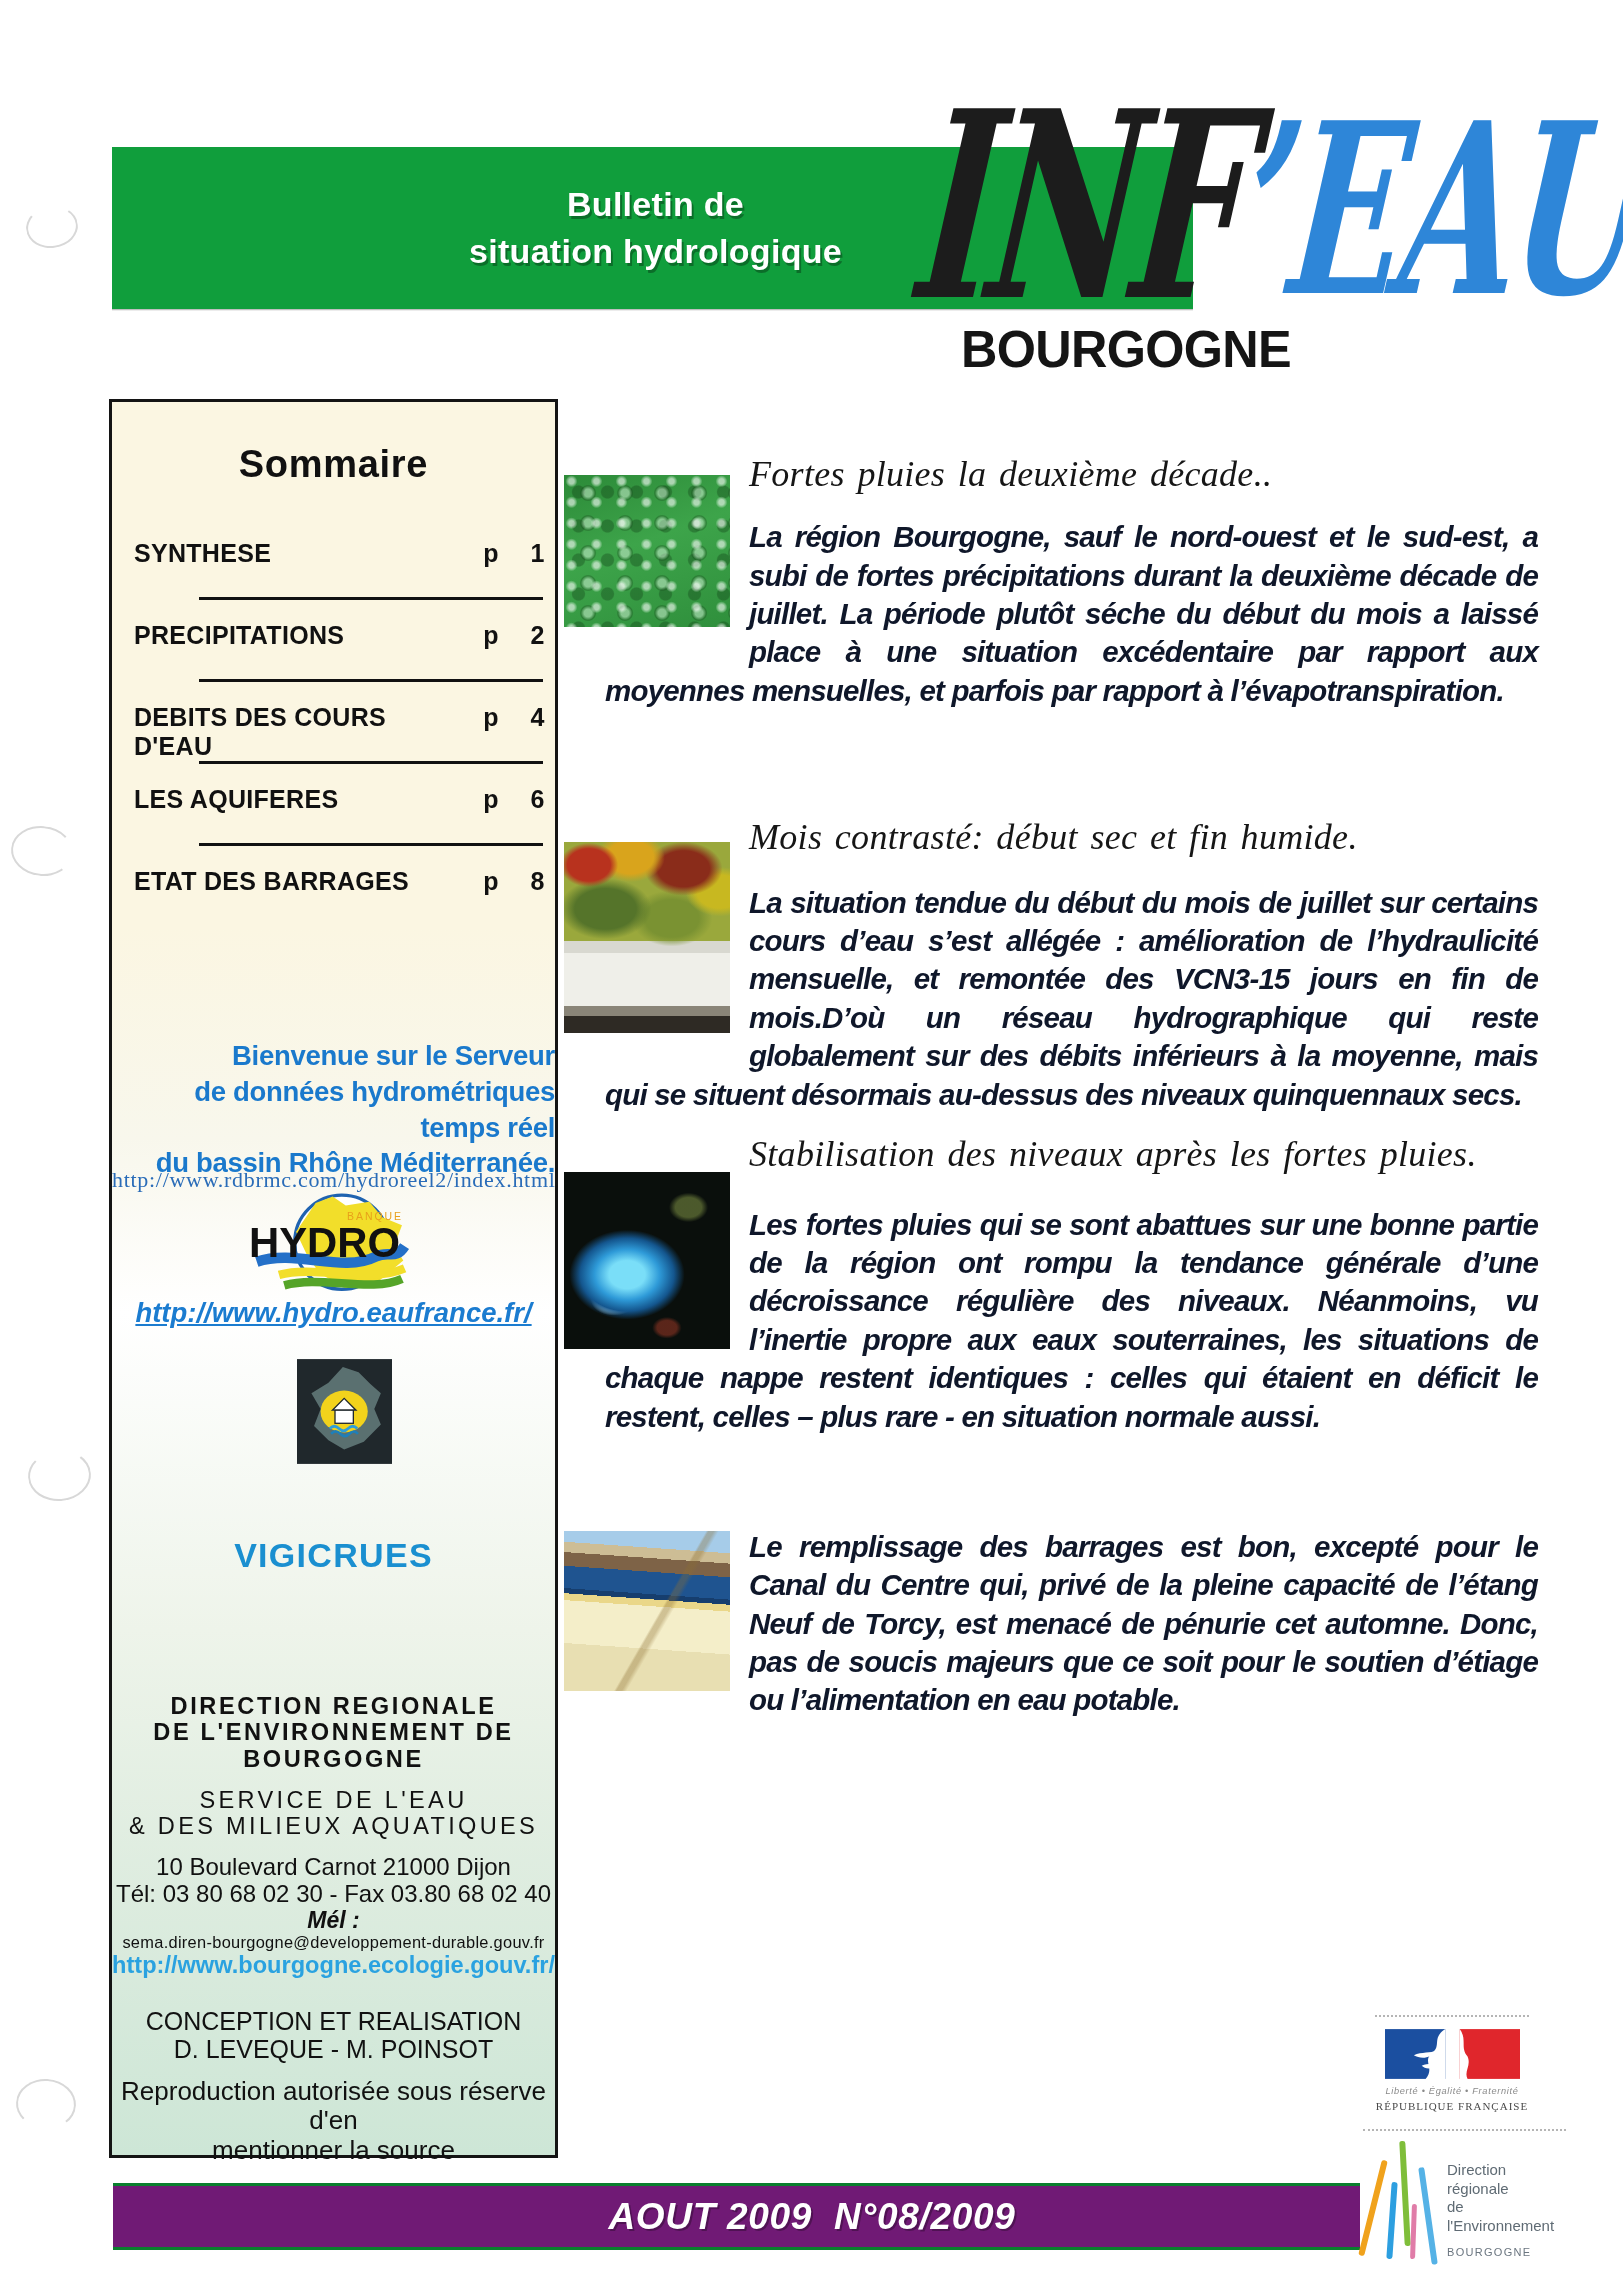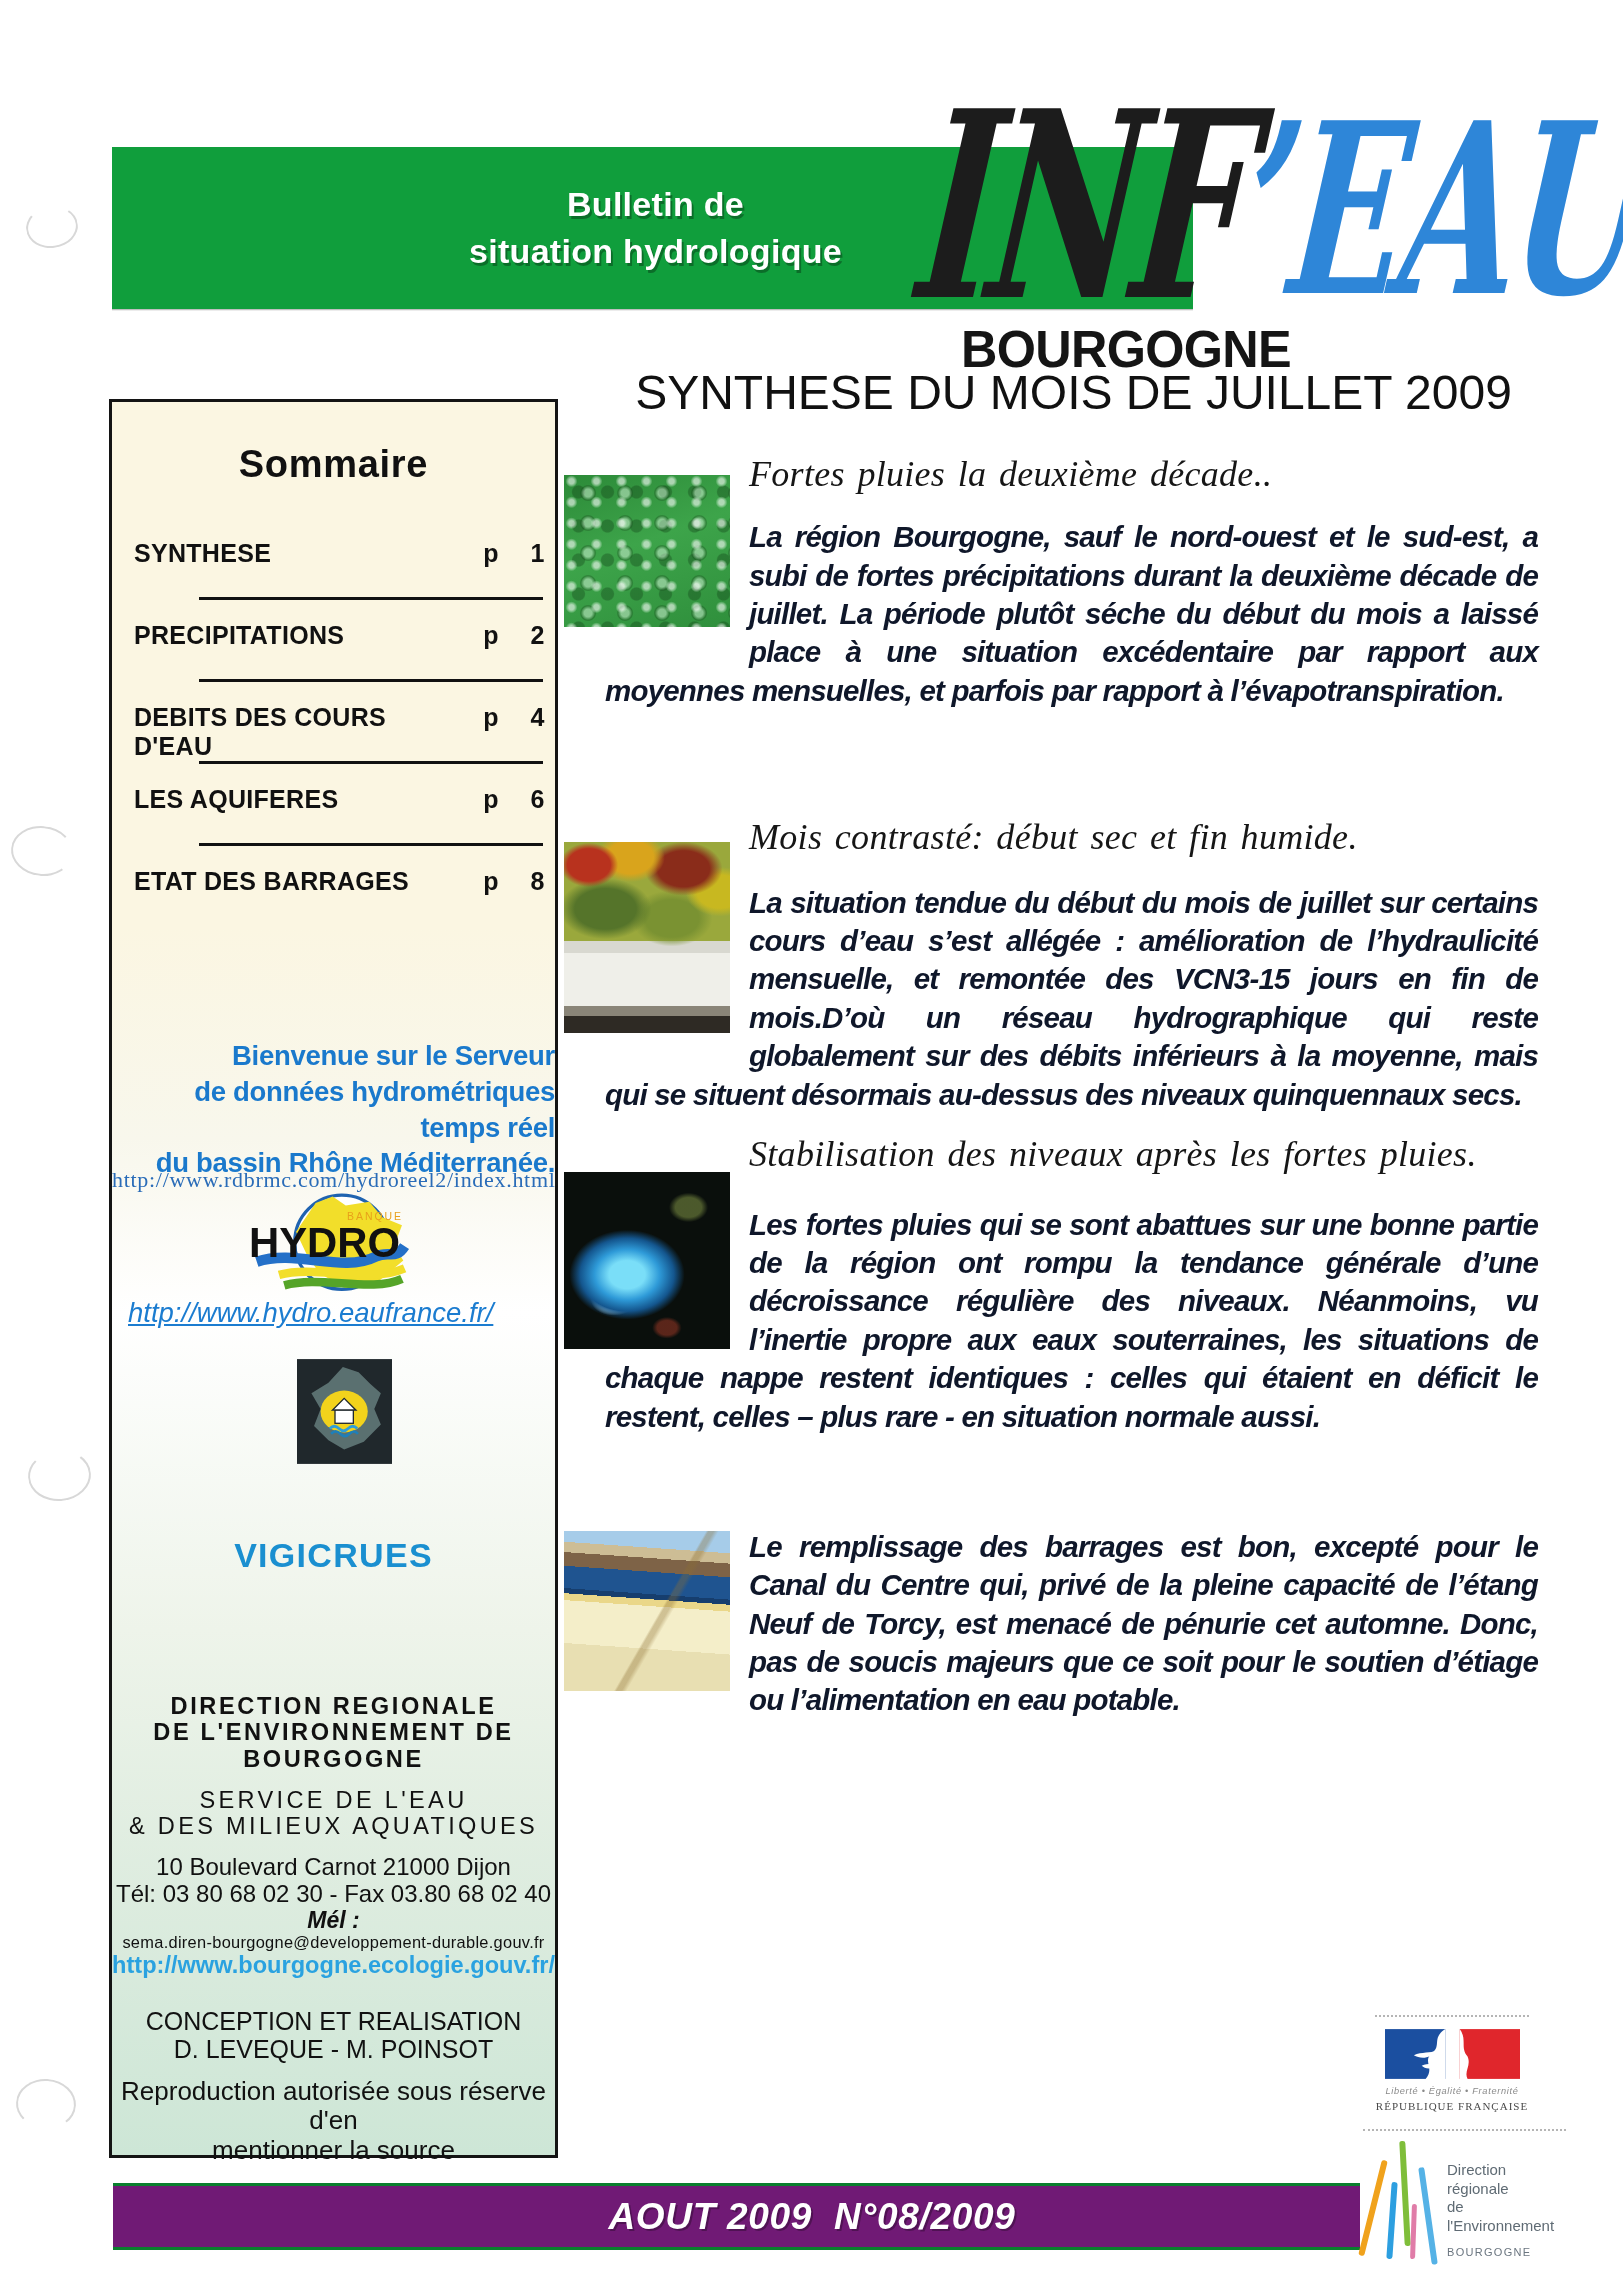--- a/index.html
+++ b/index.html
@@ -42,22 +42,22 @@
   .toc-p{width:39px; font-size:25px; font-weight:bold; color:#111; text-align:center;}
   .toc-num{width:34px; font-size:25px; font-weight:bold; color:#111; text-align:right;}
   .toc-rule{position:absolute; left:65px; right:1.3px; bottom:11.8px; border-bottom:3.3px solid #111;}
   .toc-row:last-child .toc-rule{display:none;}
 
   .welcome{position:absolute; top:636px; left:0; width:100%; text-align:right;
     color:#1a79cc; font-weight:bold; font-size:27.5px; line-height:1.30; letter-spacing:-0.3px;}
   .rdbrmc-url{position:absolute; top:765px; left:0; width:100%; text-align:center;
     font-family:"Liberation Serif", serif; font-size:22px; color:#2a6cb8; letter-spacing:0.7px;}
   .hydro-logo{position:absolute; top:789px; left:99px;}
-  .hydro-url{position:absolute; top:895px; left:16px; width:100%; 
-    font-size:27.5px; font-weight:normal; font-style:italic; color:#1b7cd0; text-decoration:underline;}
+  .hydro-url{position:absolute; top:895px; left:0; width:100%; text-align:center;
+    font-size:27.5px; font-weight:bold; font-style:italic; color:#1b7cd0; text-decoration:underline;}
   .vigicrues-logo{position:absolute; top:957px; left:185px;}
   .vigicrues-label{position:absolute; top:1134px; left:0; width:100%; text-align:center;
     font-size:34px; font-weight:bold; color:#1a8fd0; letter-spacing:1.3px;}
 
   .org{position:absolute; top:1291px; left:0; width:100%; text-align:center; color:#111; line-height:1.12;}
   .org div{margin:0;}
   .org-h{font-size:23.6px; font-weight:bold; letter-spacing:2.6px;}
   .org-svc{font-size:23.6px; letter-spacing:3.3px; margin-top:1.3px;}
   .org-gap{height:14.4px;}
   .org-addr{font-size:24px;}
@@ -149,21 +149,20 @@
   <div class="band">
     <div class="band-text">
       <div>Bulletin de</div>
       <div>situation hydrologique</div>
     </div>
   </div>
   <div class="infeau">
     <span class="inf">INF</span><span class="eau">’EAU</span>
   </div>
   <div class="region-title">BOURGOGNE</div>
-  <div class="main-title">SYNTHESE DU MOIS DE JUILLET 2009</div>
 
   <div class="sidebar">
     <div class="sommaire-title">Sommaire</div>
 
     <div class="toc">
       <div class="toc-row">
         <div class="toc-line">
           <span class="toc-label">SYNTHESE</span>
           <span class="toc-p">p</span>
           <span class="toc-num">1</span>

